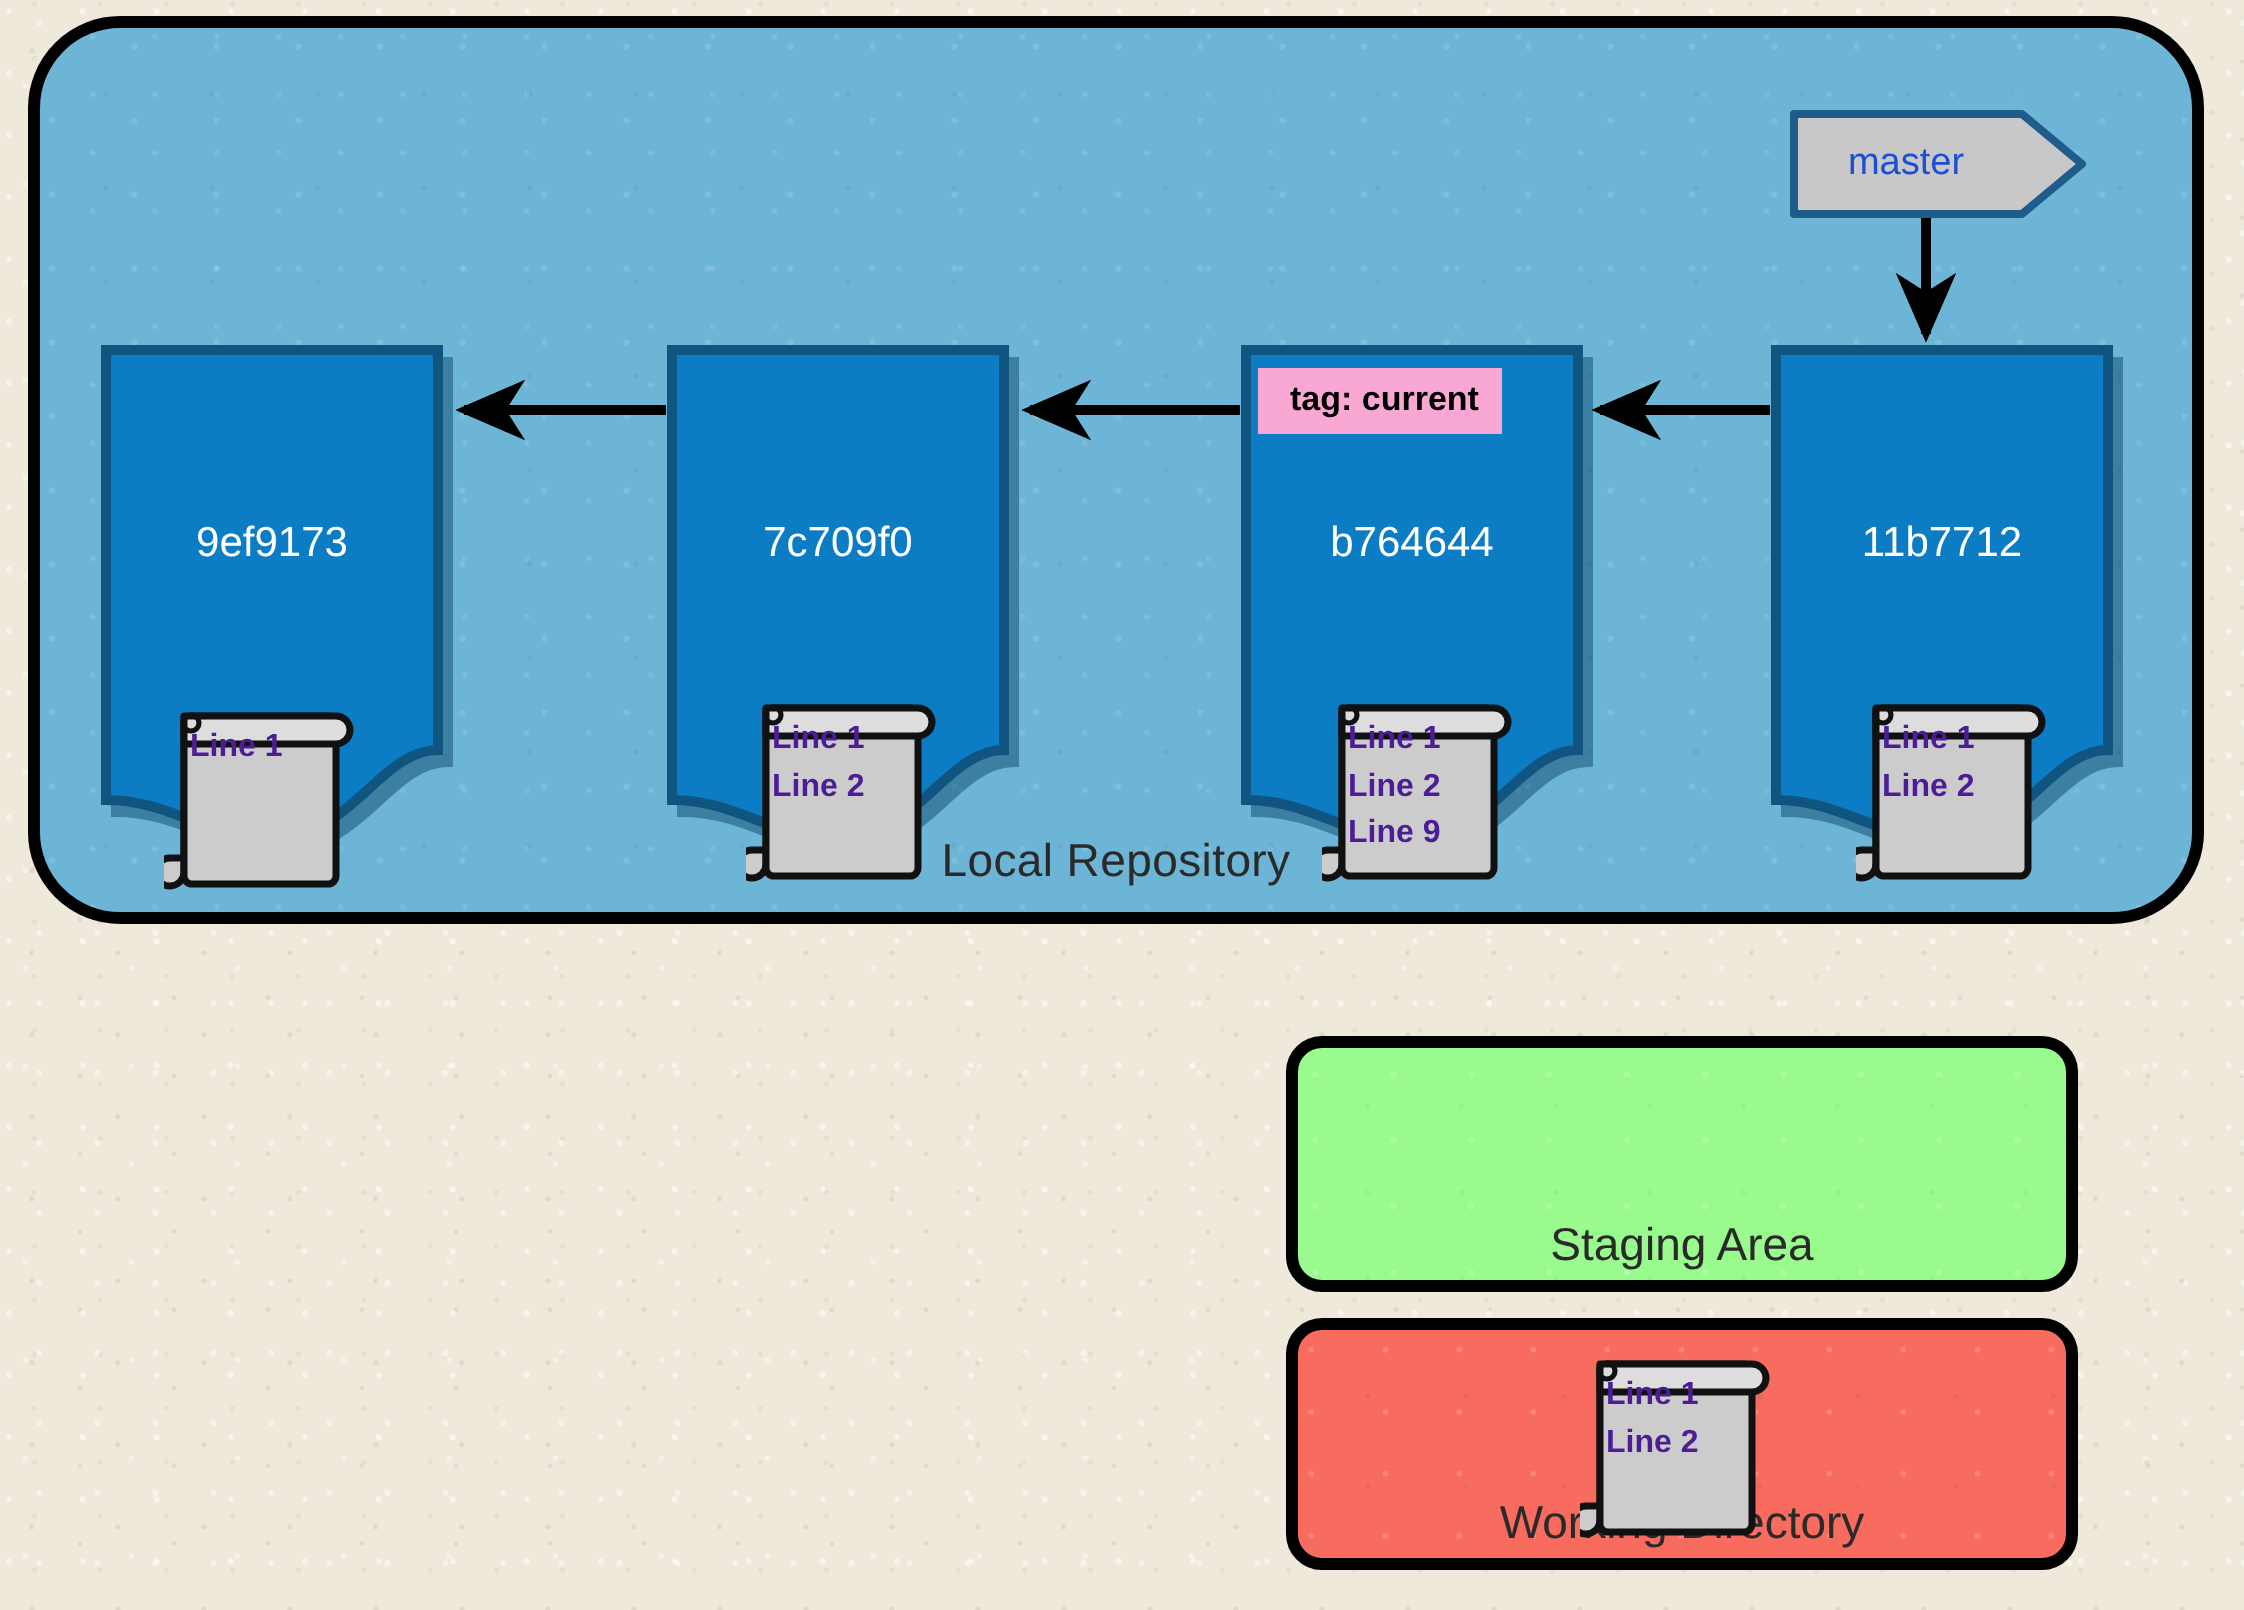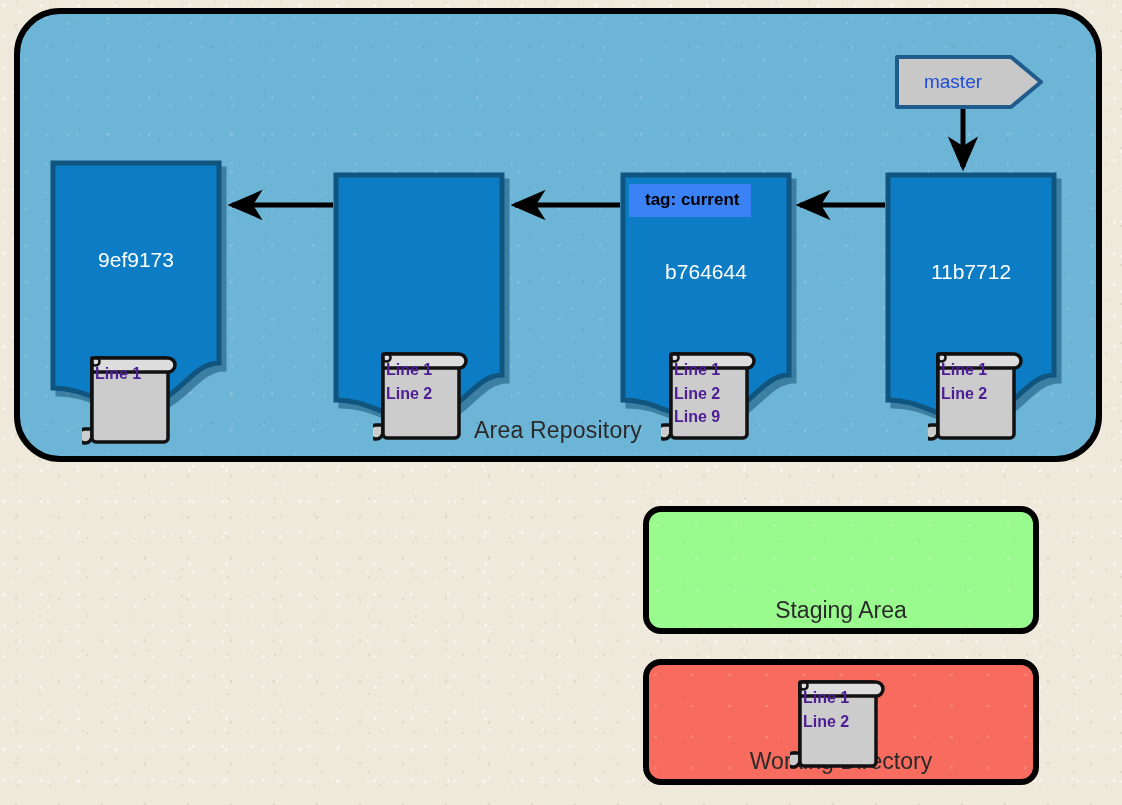--- a/index.html
+++ b/index.html
@@ -81,21 +81,21 @@
     top: 88px;
     text-align: center;
     font-size: 21px;
     color: #FFFFFF;
     z-index: 3;
   }
 
   
   .tag-label {
     position: absolute;
-    background: #3b82f6;
+    background: #f9a8d4;
     color: #000000;
     font-size: 17px;
     font-weight: bold;
     padding: 6px 12px 7px 16px;
     z-index: 6;
     white-space: nowrap;
   }
 
   
   .branch-pointer {
@@ -148,21 +148,21 @@
 
   
   .area-box {
     position: absolute;
     box-sizing: border-box;
     border: 6px solid #000000;
     border-radius: 18px;
   }
   .area-box.staging {
     left: 643px;
-    top: 506px;
+    top: 518px;
     width: 396px;
     height: 128px;
     background-color: #99FB8E;
     background-image:
       radial-gradient(circle at 22% 40%, rgba(255,255,255,0.22) 0 1.2px, transparent 1.7px),
       radial-gradient(circle at 74% 68%, rgba(0,0,0,0.04) 0 1.1px, transparent 1.6px);
     background-size: 39px 33px, 47px 43px;
   }
   .area-box.working {
     left: 643px;
@@ -184,24 +184,24 @@
     font-size: 23px;
     color: #2A2A2A;
   }
 </style>
 </head>
 <body>
 
 <div id="stage">
 
   <div class="repo-box">
-    <div class="repo-label">Area Repository</div>
-  </div>
-
-  <div class="commit" style="left:50px; top:160px;">
+    <div class="repo-label">Local Repository</div>
+  </div>
+
+  <div class="commit" style="left:50px; top:172px;">
     <svg class="commit-shape" viewBox="0 0 172 245">
       <path d="M3,3 L169,3 L169,203 C140,203 126,247 86,247 C52,247 36,228 3,228 Z" fill="#0C7CC4" stroke="#10557F" stroke-width="5"></path>
     </svg>
     <div class="commit-hash">9ef9173</div>
   </div>
   <div class="scroll" style="left:82px; top:348px;">
     <svg width="96" height="98" viewBox="0 0 96 98">
       <path d="M10,10 L10,88 a7,7 0 0 1 -7,7 a7,7 0 0 1 0,-14 L10,81" fill="#CCCCCC" stroke="#111111" stroke-width="3.5" stroke-linejoin="round"></path>
       <rect x="10" y="10" width="76" height="84" rx="4" fill="#CCCCCC" stroke="#111111" stroke-width="3.5"></rect>
       <path d="M10,10 L86,10 a7,7 0 0 1 0,14 L10,24 Z" fill="#DDDDDD" stroke="#111111" stroke-width="3.5" stroke-linejoin="round"></path>
@@ -209,20 +209,21 @@
     </svg>
     <div class="scroll-lines">
       <div>Line 1</div>
     </div>
   </div>
 
   <div class="commit" style="left:333px; top:172px;">
     <svg class="commit-shape" viewBox="0 0 172 245">
       <path d="M3,3 L169,3 L169,203 C140,203 126,247 86,247 C52,247 36,228 3,228 Z" fill="#0C7CC4" stroke="#10557F" stroke-width="5"></path>
     </svg>
+    <div class="commit-hash">7c709f0</div>
   </div>
   <div class="scroll" style="left:373px; top:344px;">
     <svg width="96" height="98" viewBox="0 0 96 98">
       <path d="M10,10 L10,88 a7,7 0 0 1 -7,7 a7,7 0 0 1 0,-14 L10,81" fill="#CCCCCC" stroke="#111111" stroke-width="3.5" stroke-linejoin="round"></path>
       <rect x="10" y="10" width="76" height="84" rx="4" fill="#CCCCCC" stroke="#111111" stroke-width="3.5"></rect>
       <path d="M10,10 L86,10 a7,7 0 0 1 0,14 L10,24 Z" fill="#DDDDDD" stroke="#111111" stroke-width="3.5" stroke-linejoin="round"></path>
       <circle cx="13.5" cy="13.5" r="4" fill="none" stroke="#111111" stroke-width="2.6"></circle>
     </svg>
     <div class="scroll-lines">
       <div>Line 1</div>

